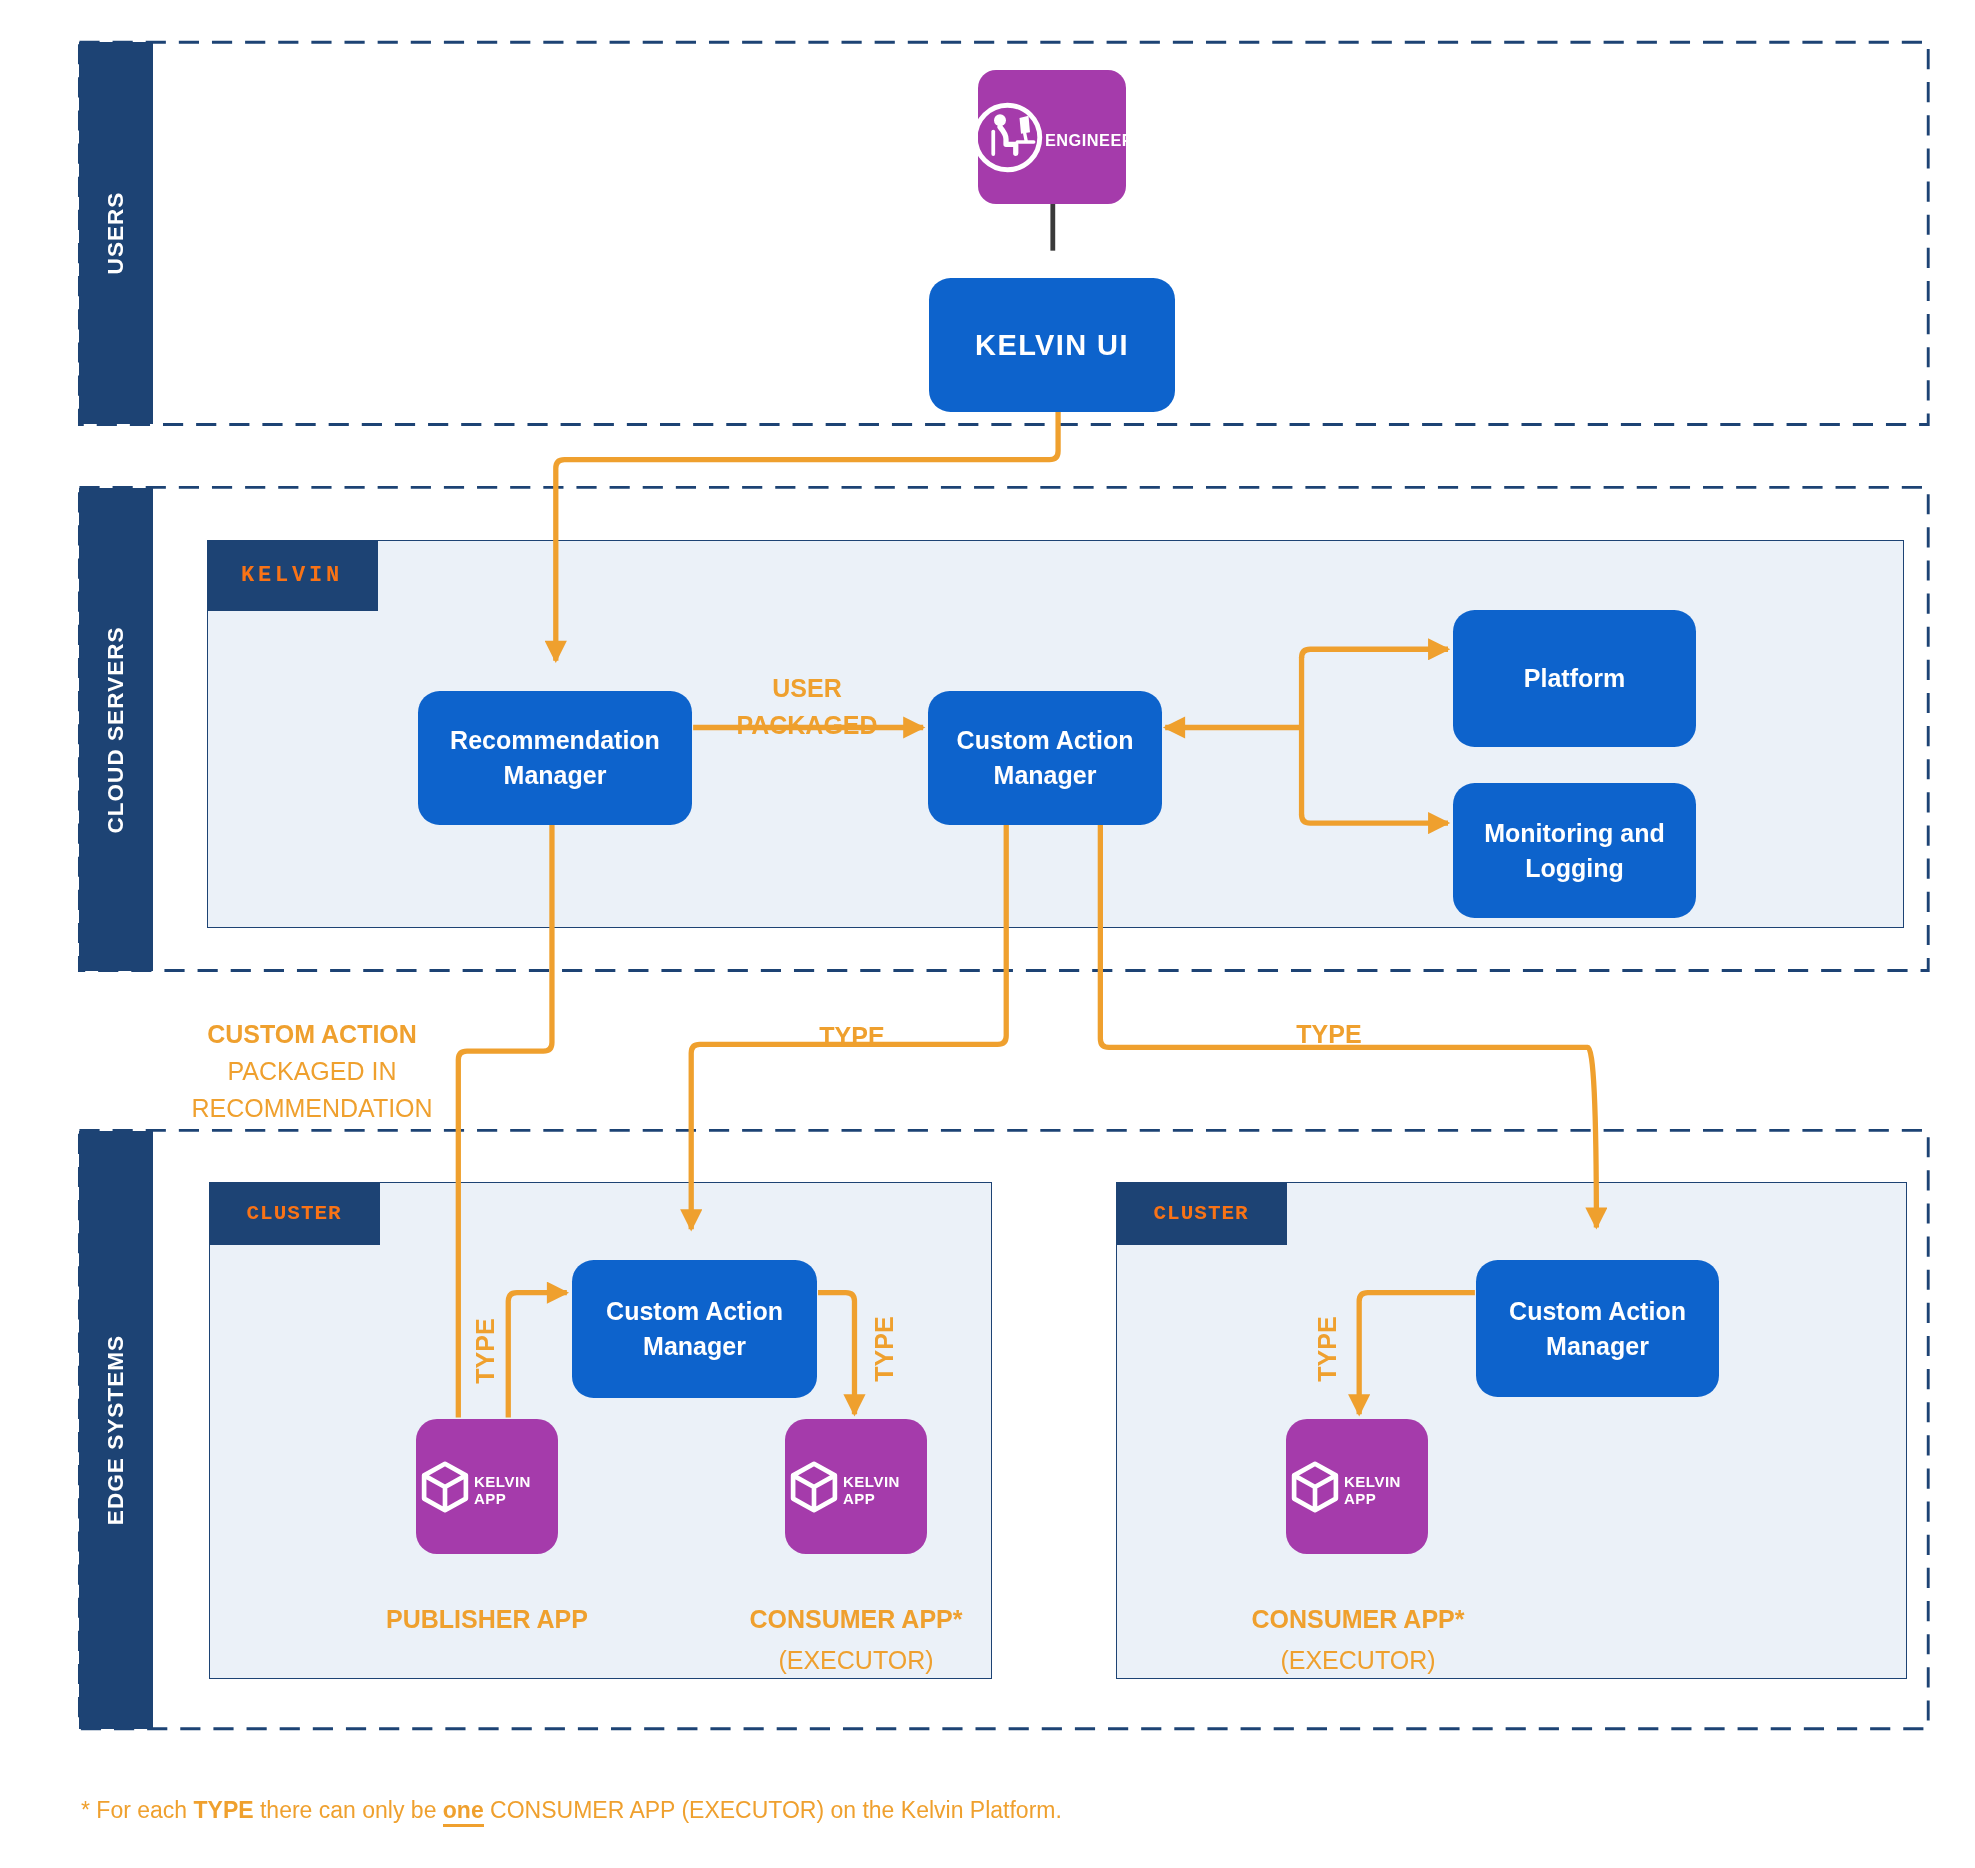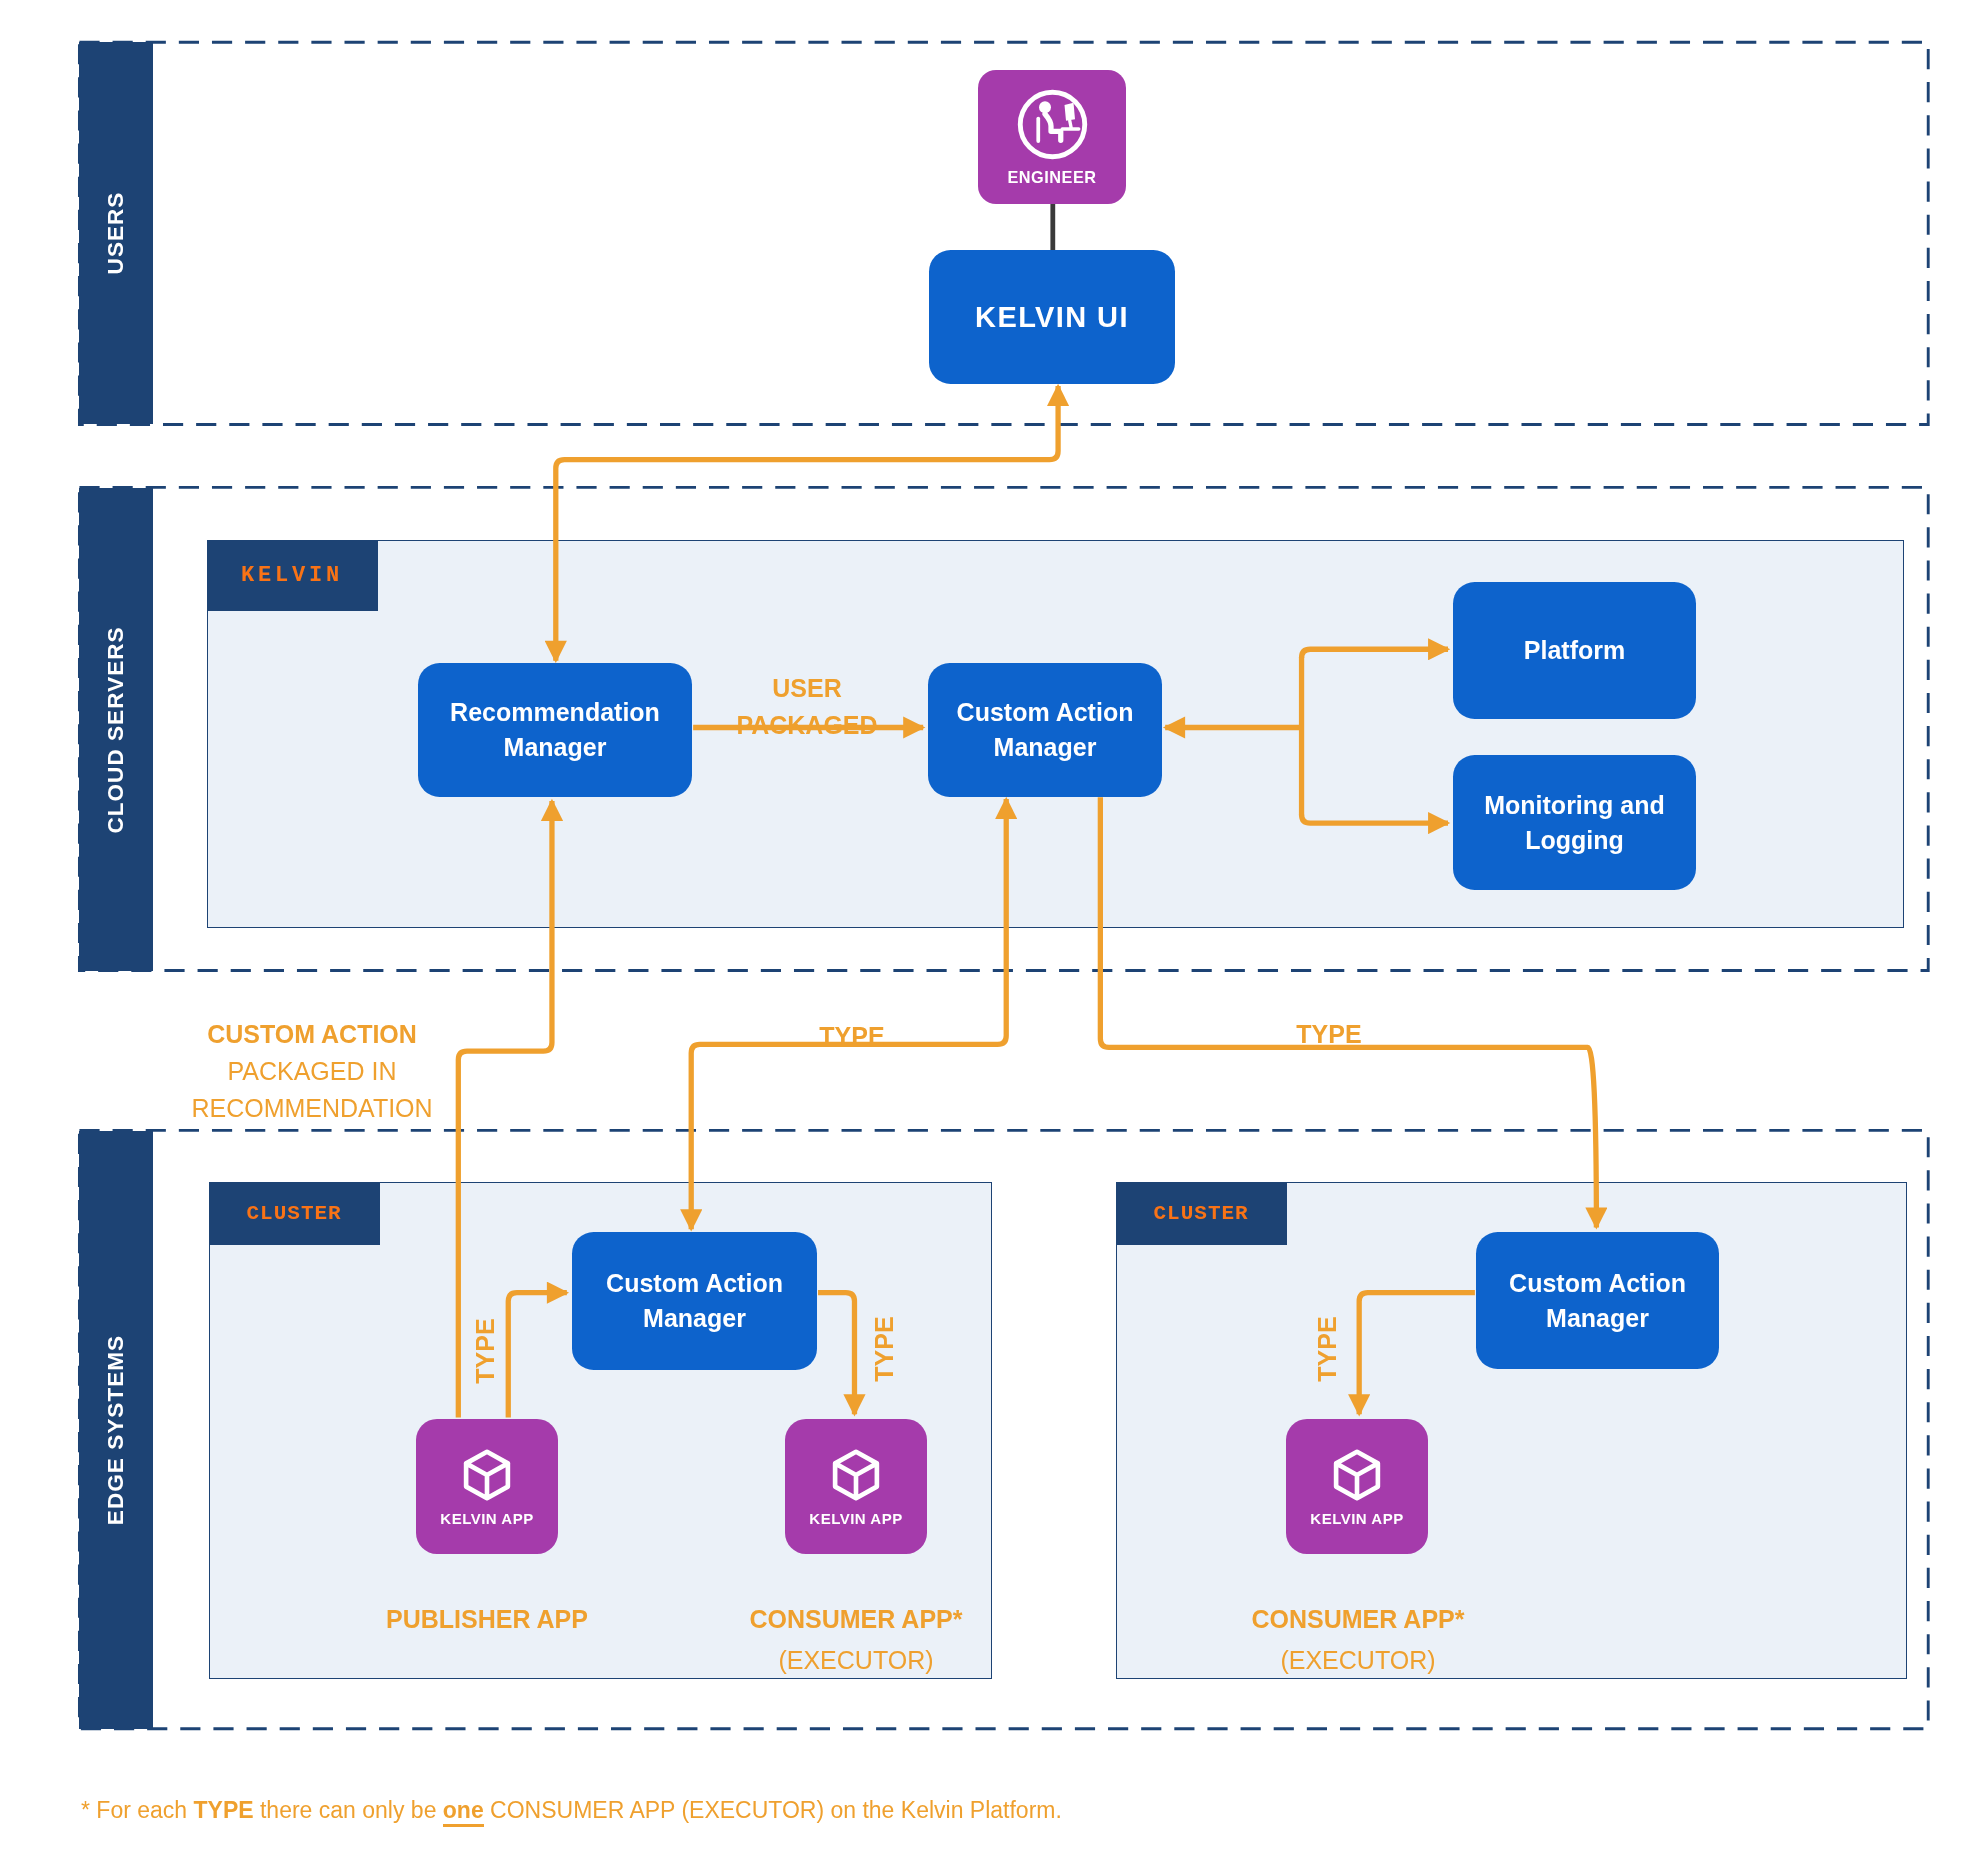--- a/index.html
+++ b/index.html
@@ -11,23 +11,23 @@
   .band{position:absolute;left:79px;width:74px;background:#1d4374;z-index:1;
         display:flex;align-items:center;justify-content:center;}
   .band .vtext{transform:rotate(-90deg);white-space:nowrap;color:#ffffff;
         font-weight:bold;font-size:22.6px;letter-spacing:1px;}
   .panel{position:absolute;background:#ebf1f8;border:1.4px solid #1d4374;z-index:1;}
   .tab{position:absolute;left:-1.4px;top:-1.4px;background:#1d4374;color:#f97316;
        display:flex;align-items:center;justify-content:center;
        font-weight:bold;z-index:2;font-family:Liberation Mono, monospace;}
   .node{position:absolute;background:#0d63cc;border-radius:21.6px;color:#ffffff;
         font-weight:bold;font-size:25px;line-height:1.4;text-align:center;
-        display:flex;align-items:center;justify-content:center;z-index:3;}
+        display:flex;align-items:center;justify-content:center;z-index:3;margin-top:28px;}
   .app{position:absolute;background:#a53bab;border-radius:21px;color:#ffffff;z-index:3;
-       display:flex;flex-direction:column;align-items:center;justify-content:center;}
+       display:flex;align-items:center;justify-content:center;}
   .app .badge{font-weight:bold;font-size:15px;letter-spacing:0.5px;margin-top:6.7px;}
   .hcenter{position:absolute;transform:translate(-50%,-50%);white-space:nowrap;
            text-align:center;z-index:3;margin-top:20px;}
   .vcenter{position:absolute;transform:translate(-50%,-50%) rotate(-90deg);
            white-space:nowrap;z-index:3;}
   .orange{color:#efa02e;}
   .ob{font-weight:bold;font-size:25px;}
   .or{font-weight:normal;font-size:25px;}
   .stack span{display:block;line-height:37px;}
   #footnote{position:absolute;left:81px;top:1797px;font-size:23px;color:#efa02e;z-index:3;}

